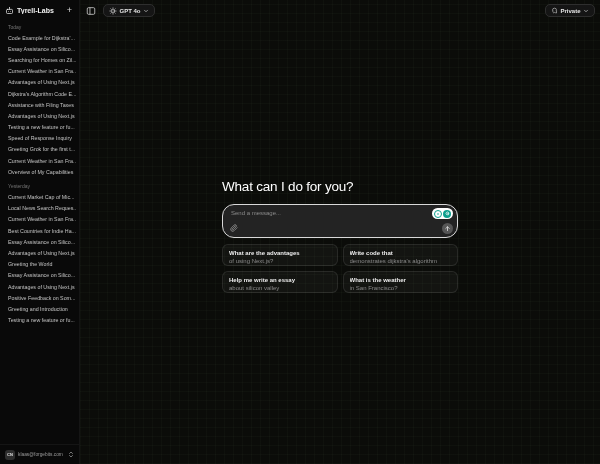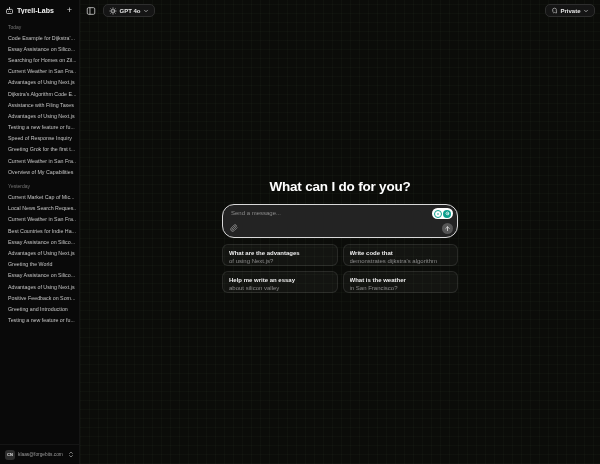--- a/index.html
+++ b/index.html
@@ -48,21 +48,21 @@
   .icon-btn { display:flex; align-items:center; justify-content:center; padding:2px; border-radius:4px; cursor:pointer; }
   .pill-btn {
     display:flex; align-items:center; gap:2.5px;
     background:#151515; border:1px solid #2e2e2e; border-radius:5px;
     padding:2px 5px; color:#e6e6e6; font-size:6px; font-weight:bold; cursor:pointer; height:13px;
   }
   .model-btn { margin-left:5px; }
   .topbar-spacer { flex:1; }
 
   .hero { position:absolute; top:179px; left:50%; transform:translateX(-50%); width:236px; }
-  .hero-title { color:#ffffff; font-size:13.5px; font-weight:bold; text-align:center; letter-spacing:-0.2px; }
+  .hero-title { color:#ffffff; font-size:13.5px; font-weight:normal; letter-spacing:-0.2px; }
 
   .input-box {
     position:relative; margin-top:10px; height:34px; width:100%;
     background:#232323; border:1.5px solid #d9d9d9; border-radius:12px;
   }
   .input-placeholder { position:absolute; top:5px; left:8px; color:#8b8b8b; font-size:6px; }
   .attach-btn { position:absolute; left:5px; bottom:3px; }
   .ext-pill {
     position:absolute; top:3px; right:4px; height:11px; padding:0 2px;
     background:#ffffff; border-radius:5.5px;

